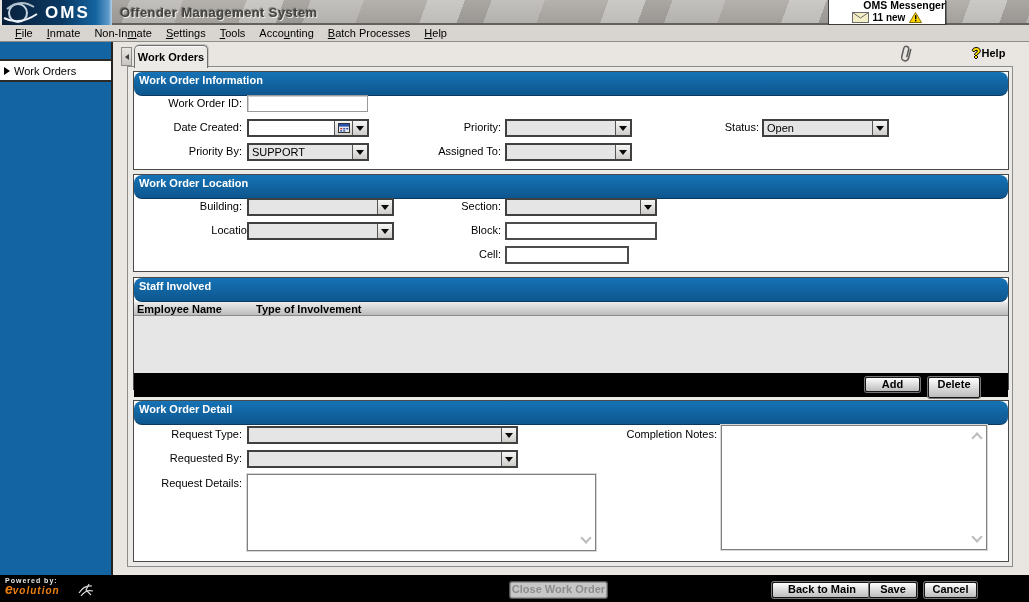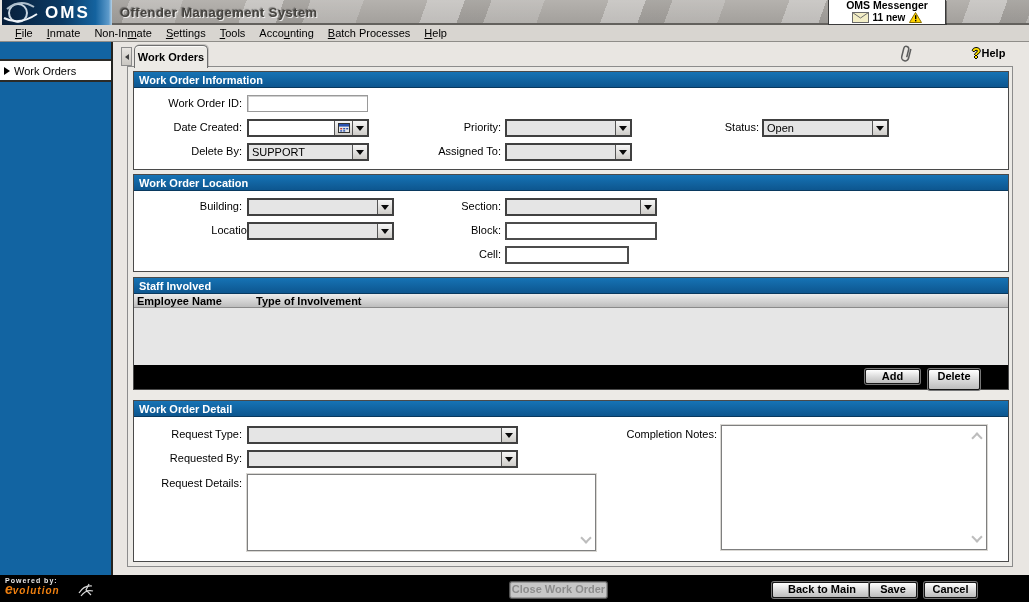--- a/index.html
+++ b/index.html
@@ -27,21 +27,21 @@
   }
   .brand-text { color:#fff; font-weight:bold; font-size:17px; letter-spacing:2px; margin-left:4px; }
   .app-title {
     position:absolute; left:118px; top:5px;
     font-weight:bold; font-size:13px; letter-spacing:.4px; color:#45433f;
     text-shadow:1px 1px 0 rgba(255,255,255,.75), -1px -1px 1px rgba(0,0,0,.35);
   }
   .messenger {
     position:absolute; left:826px; top:0; width:118px; height:25px;
     background:#fff; border:1px solid #3a3a3a; border-top:none;
-    box-shadow:1px 1px 0 rgba(0,0,0,.35); text-align:center;
+    box-shadow:1px 1px 0 rgba(0,0,0,.35); text-align:right;
   }
   .messenger-title { font-weight:bold; font-size:10.5px; line-height:11px; display:block; }
   .messenger-row { display:flex; align-items:center; justify-content:center; gap:4px; height:12px; }
   .messenger-count { font-weight:bold; font-size:10px; }
   
   .menubar {
     position:absolute; left:0; top:25px; width:1029px; height:17px;
     background:#d8d5d0; border-bottom:1px solid #8f8d89;
     display:flex; align-items:center; padding-left:8px;
   }
@@ -78,22 +78,22 @@
   .clip { position:absolute; left:899px; top:44px; z-index:3; cursor:pointer; }
   .helpbox { position:absolute; left:972px; top:47px; z-index:3; display:flex; align-items:center; gap:1px; cursor:pointer; }
   .help-q {
     color:#ffe000; font-weight:bold; font-size:14px; line-height:12px;
     text-shadow:-1px 0 0 #000, 1px 0 0 #000, 0 -1px 0 #000, 0 1px 0 #000;
   }
   .help-t { font-weight:bold; }
   
   .section { position:absolute; border:1px solid #4a4a4a; background:#fff; z-index:2; }
   .sec-h {
-    height:16px; background:linear-gradient(#1673b5,#0d568f);
-    color:#fff; font-weight:bold; padding:2px 19px 0 5px; border-bottom:1px solid #09395f;
+    height:24px; background:linear-gradient(#1673b5,#0d568f);
+    color:#fff; font-weight:bold; padding:2px 19px 0 5px; border-bottom:1px solid #09395f;border-radius:8px;
   }
   .lbl { position:absolute; text-align:right; white-space:nowrap; }
   .ti {
     position:absolute; height:18px; border:2px solid #4c4c4c; background:#fff;
     font:11px "Liberation Sans", sans-serif; padding:0 3px; outline:none;
   }
   .ti.light { border:1px solid #9a9a9a; height:17px; box-shadow:inset 1px 1px 0 #cfcfcf; }
   .dd { position:absolute; height:18px; background:#e5e5e5; border:2px solid #404040; display:flex; cursor:pointer; }
   .dd-val { flex:1; padding:1px 0 0 3px; overflow:hidden; white-space:nowrap; }
   .dd-btn {
@@ -223,21 +223,21 @@
   <span class="lbl" style="left:240px; width:127px; top:49px;">Priority:</span>
   <div class="dd" style="left:371px; top:47px; width:127px;">
     <span class="dd-val"></span>
     <span class="dd-btn"></span>
   </div>
   <span class="lbl" style="left:545px; width:80px; top:49px;">Status:</span>
   <div class="dd" style="left:628px; top:47px; width:127px;">
     <span class="dd-val">Open</span>
     <span class="dd-btn"></span>
   </div>
-  <span class="lbl" style="left:0; width:108px; top:73px;">Delete By:</span>
+  <span class="lbl" style="left:0; width:108px; top:73px;">Priority By:</span>
   <div class="dd" style="left:113px; top:71px; width:122px;">
     <span class="dd-val">SUPPORT</span>
     <span class="dd-btn"></span>
   </div>
   <span class="lbl" style="left:240px; width:127px; top:73px;">Assigned To:</span>
   <div class="dd" style="left:371px; top:71px; width:127px;">
     <span class="dd-val"></span>
     <span class="dd-btn"></span>
   </div>
 </div>

